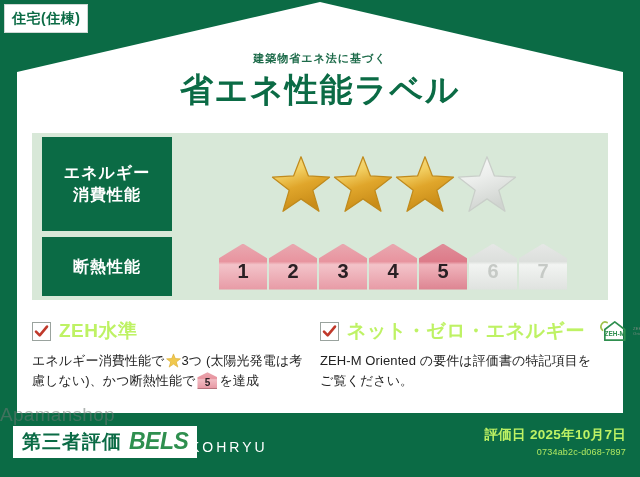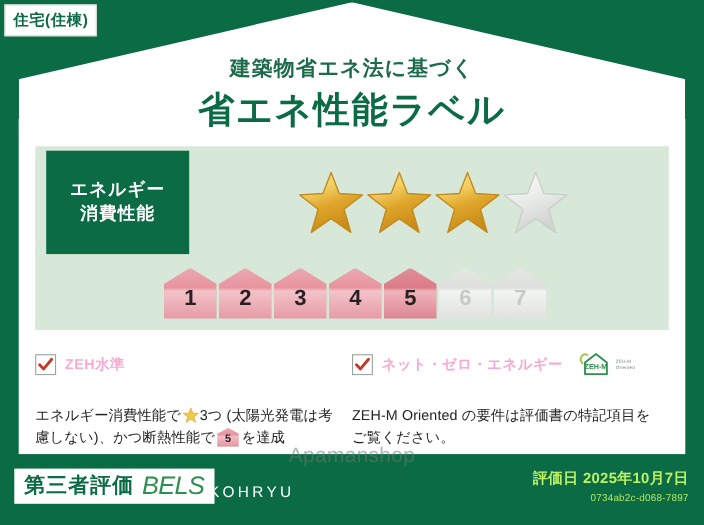--- a/index.html
+++ b/index.html
@@ -56,21 +56,21 @@
 
   
   .title-wrap {
     position: absolute;
     left: 0; top: 52px; width: 640px;
     text-align: center;
     z-index: 5;
   }
   .title-sub {
     color: #1d6b4a;
-    font-size: 19px;
+    font-size: 11px;
     font-weight: bold;
     letter-spacing: 1px;
     line-height: 1.2;
   }
   .title-main {
     margin-top: 7px;
     color: #0b6b45;
     font-size: 33px;
     font-weight: bold;
     letter-spacing: 1.5px;
@@ -183,35 +183,35 @@
   }
   .checkbox {
     width: 19px; height: 19px;
     background: #ffffff;
     border: 1px solid #9aa39e;
     position: relative;
     flex: 0 0 auto;
   }
   .checkbox svg { position: absolute; left: 1px; top: 1px; }
   .note-title {
-    color: #f9a8d4;
-    font-weight: bold;
-    font-size: 13px;
+    color: #bef264;
+    font-weight: bold;
+    font-size: 19px;
     letter-spacing: 0.5px;
     white-space: nowrap;
   }
   .zehm-logo { margin-left: 4px; display: flex; align-items: center; gap: 2px; }
   .zehm-sub {
     font-size: 4.2px;
     color: #7a8a7f;
     line-height: 1.25;
     letter-spacing: 0.2px;
   }
   .note-body {
-    margin-top: 24px;
+    margin-top: 7px;
     color: #232323;
     font-size: 13px;
     line-height: 1.55;
     letter-spacing: 0.1px;
   }
   .inline-star { vertical-align: -3px; margin: 0 1px; }
   .inline-badge {
     display: inline-block;
     position: relative;
     width: 20px; height: 17px;
@@ -248,21 +248,21 @@
     line-height: 1;
   }
   .bels-jp {
     color: #0b6b45;
     font-weight: bold;
     font-size: 19px;
     letter-spacing: 1px;
   }
   .bels-en {
     color: #2f8f4f;
-    font-weight: normal;
+    font-weight: bold;
     font-size: 23px;
     letter-spacing: -0.5px;
     font-style: italic;
   }
   .kohryu {
     position: absolute;
     left: 190px; top: 26px;
     color: #ffffff;
     font-size: 14px;
     letter-spacing: 3px;
@@ -273,21 +273,21 @@
     text-align: right;
     color: #bef264;
   }
   .eval-date { font-size: 13.5px; font-weight: bold; letter-spacing: 0.3px; line-height: 1.2; }
   .eval-id   { font-size: 9px; margin-top: 4px; letter-spacing: 0.2px; opacity: 0.92; }
 
   
   .watermark {
     position: absolute;
     left: 0; top: 404px; width: 640px;
-    text-align: center;
+    text-align: left;
     font-size: 19px;
     color: rgba(110,120,115,0.55);
     letter-spacing: 0.3px;
     z-index: 8;
     pointer-events: none;
   }
 </style>
 </head>
 <body>
 
@@ -342,20 +342,23 @@
             <stop offset="100%" stop-color="#d0d4d0"></stop>
           </linearGradient>
             </defs>
           <path d="M50 4 L62 35 L96 37 L69 58 L79 92 L50 72 L21 92 L31 58 L4 37 L38 35 Z" fill="url(#gray1)" stroke="#c9cec9" stroke-width="2" stroke-linejoin="round"></path>
         </svg>
 
       </div>
     </div>
 
     <div class="row insul">
+      <div class="row-label">
+        <span>断熱性能</span>
+      </div>
       <div class="row-content">
         <div class="houses">
           <div class="house on">
             <div class="hshape"></div>
             <div class="hnum">1</div>
           </div>
           <div class="house on">
             <div class="hshape"></div>
             <div class="hnum">2</div>
           </div>

